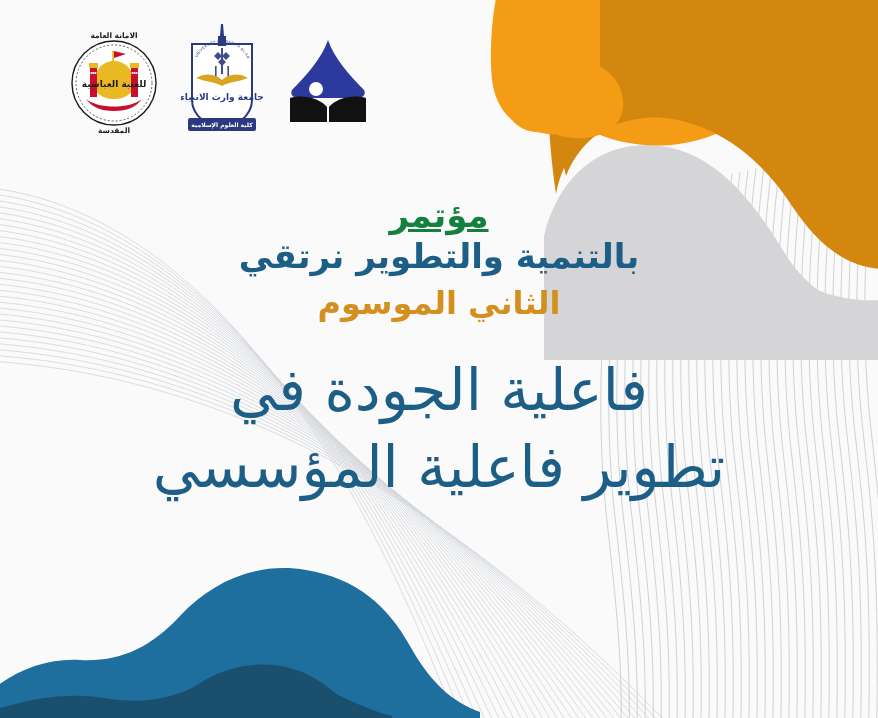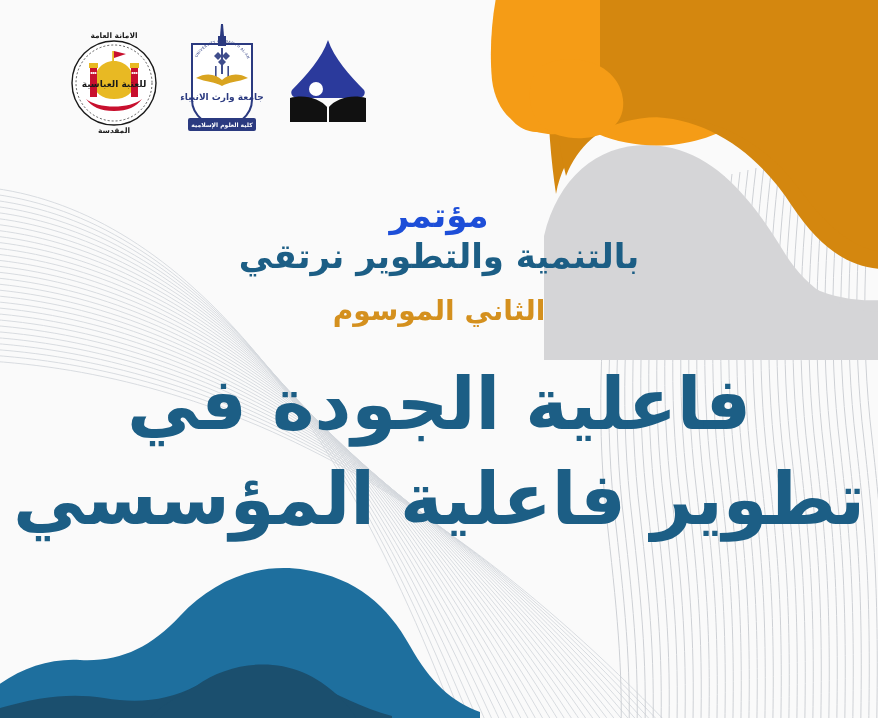--- a/index.html
+++ b/index.html
@@ -56,40 +56,41 @@
   }
   .line {
     display: block;
     font-weight: bold;
     line-height: 1.16;
     letter-spacing: 0;
     white-space: nowrap;
   }
   #line-conference {
     font-size: 34px;
-    color: #1d4ed8;
+    color: #15803d;
     margin-bottom: 2px;
+    text-decoration: underline;
   }
   #line-slogan {
     font-size: 34px;
     color: #1C5E85;
-    margin-bottom: 18px;
+    margin-bottom: 8px;
   }
   #line-edition {
-    font-size: 28px;
+    font-size: 32px;
     color: #D4901E;
     margin-bottom: 30px;
   }
   #title-wrap {
     margin-top: 8px;
   }
   .title-line {
     display: block;
-    font-size: 72px;
-    font-weight: bold;
+    font-size: 58px;
+    font-weight: normal;
     color: #1C5E85;
     line-height: 1.32;
     white-space: nowrap;
   }
 </style>
 </head>
 <body>
 
 <div id="poster">
 

